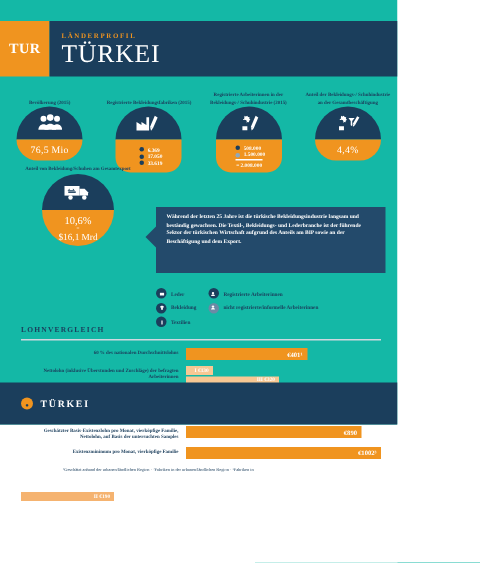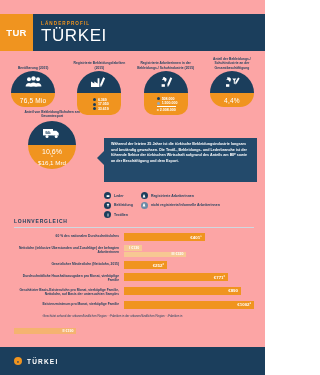--- a/index.html
+++ b/index.html
@@ -2,21 +2,21 @@
 <html><head>
 <meta charset="utf-8">
 <style>
   * { box-sizing: border-box; margin: 0; padding: 0; }
   html, body {
     width: 265px; height: 375px;
     background: #ffffff;
     font-family: "Liberation Sans", sans-serif;
     overflow: hidden;
   }
-  #page { position: relative; width: 265px; height: 375px; background: #fca5a5; }
+  #page { position: relative; width: 265px; height: 283px; background: #14b8a6; font-family: Liberation Serif, serif; }
 
   
   .header { position: absolute; left: 0; top: 14px; width: 265px; height: 37px; display: flex; }
   .header-tag {
     width: 33px; height: 37px; background: #f0941f;
     display: flex; align-items: center; justify-content: center;
     color: #ffffff; font-size: 9.5px; font-weight: bold; letter-spacing: .3px;
   }
   .header-main {
     flex: 1; height: 37px; background: #1b3e5c; padding-left: 8px;

